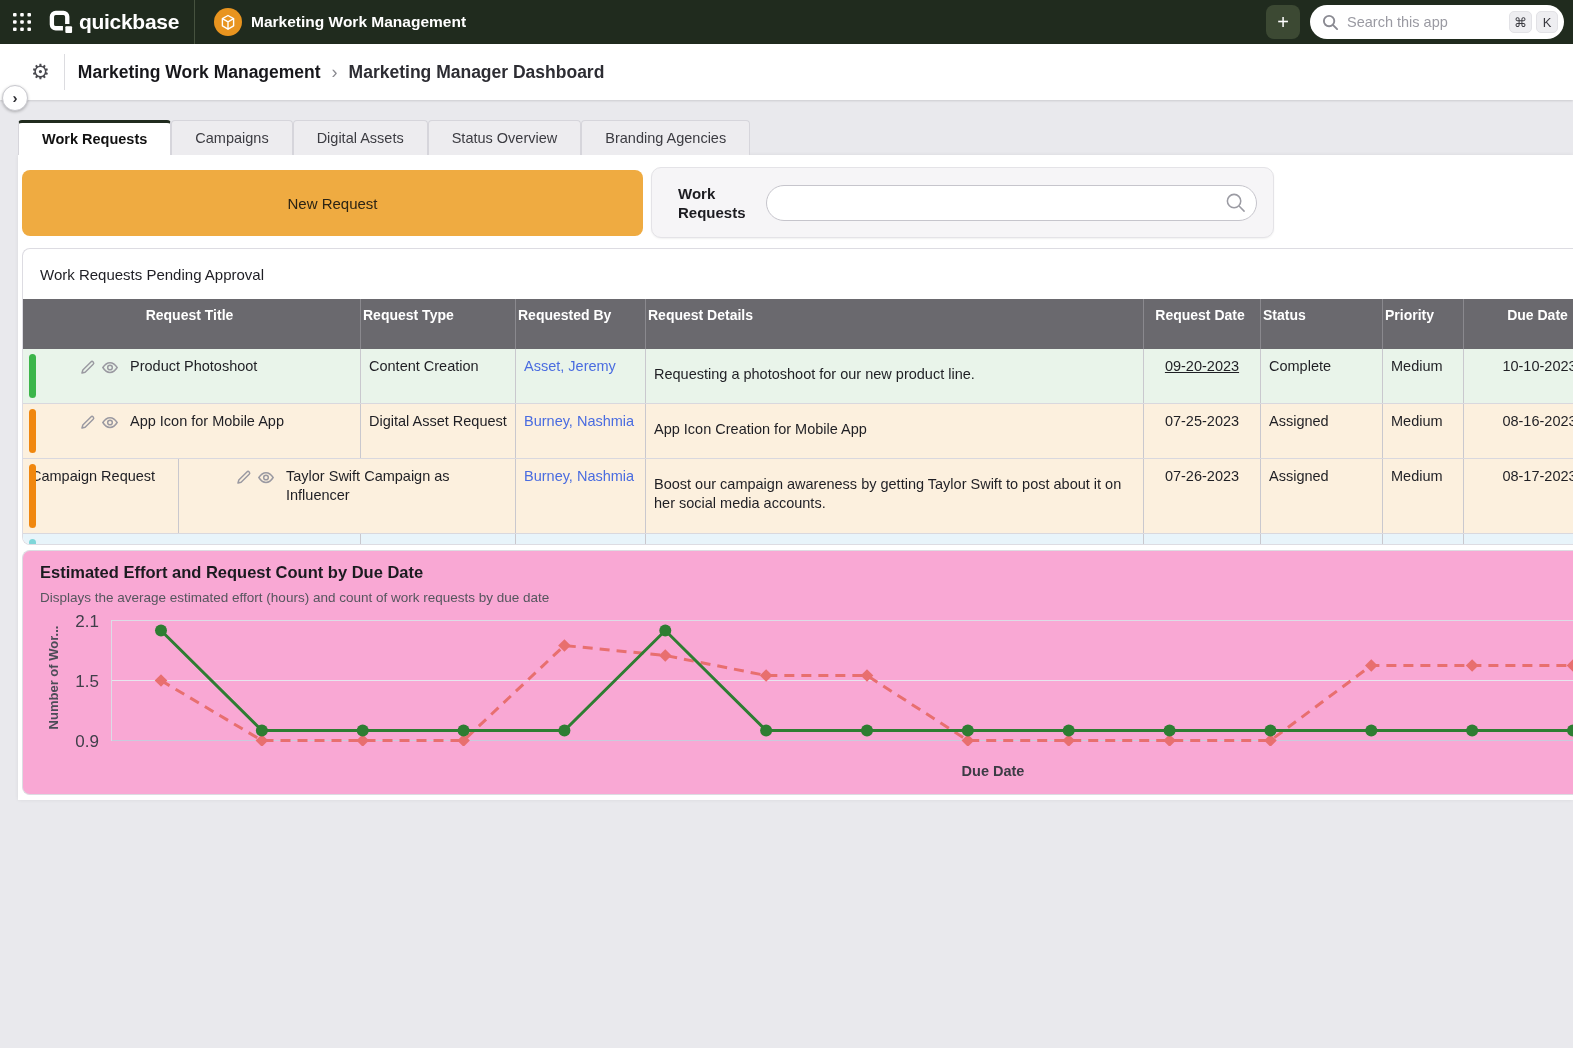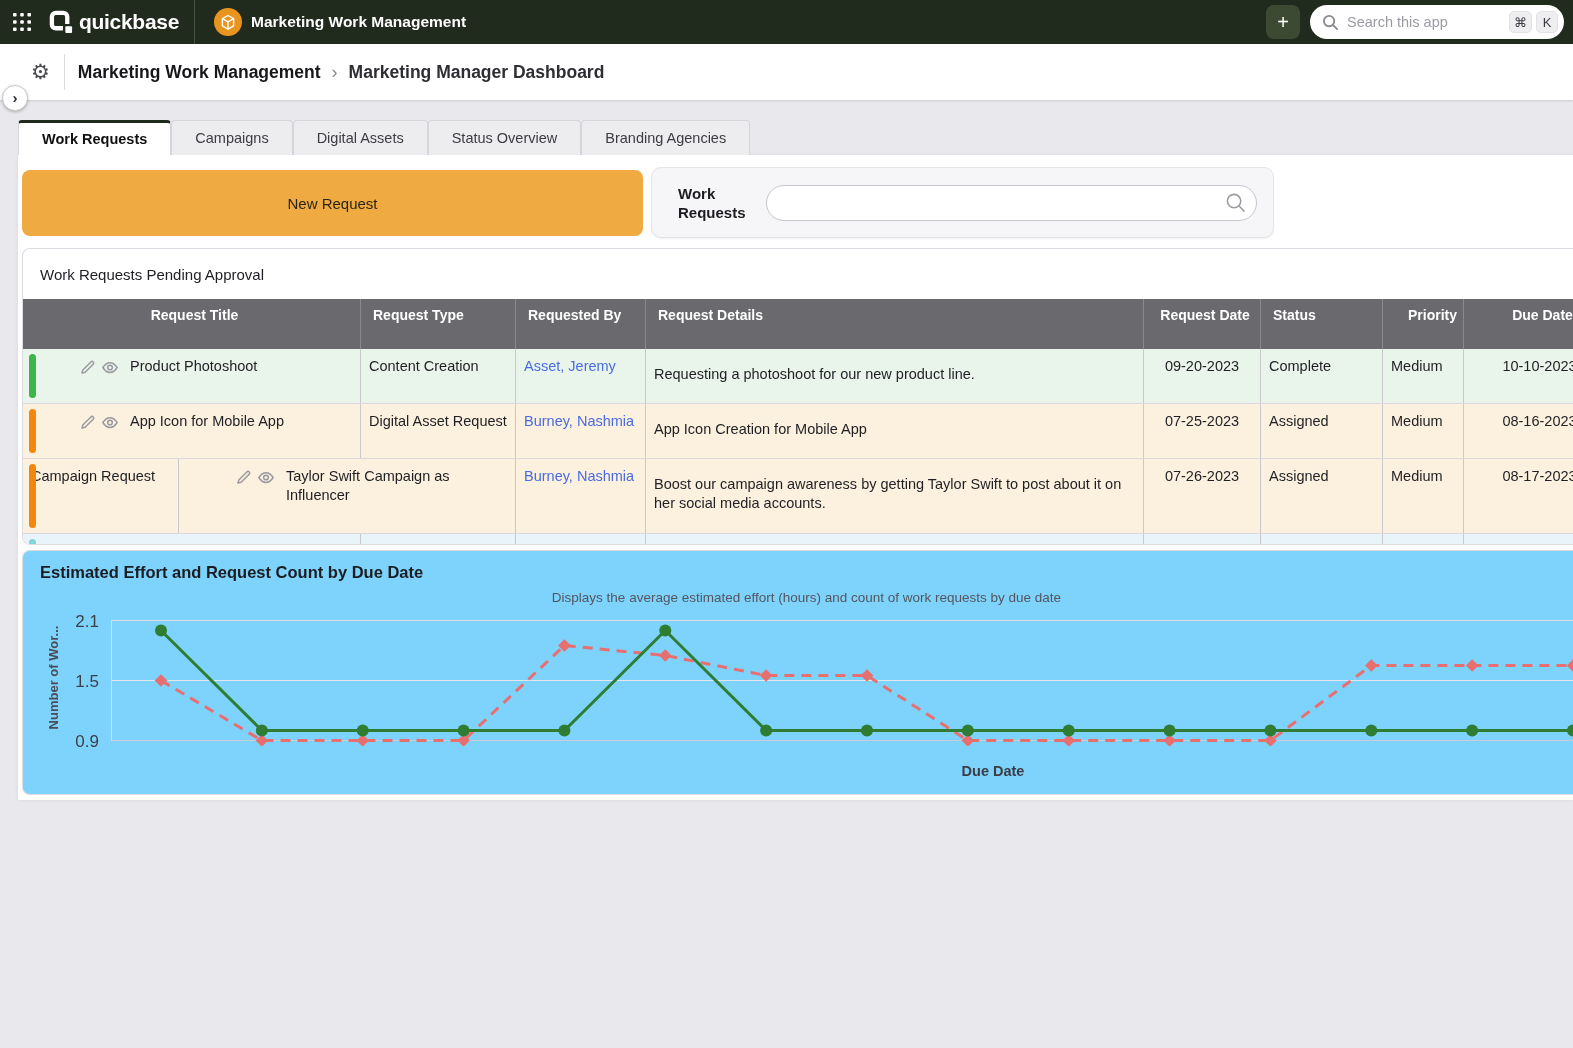--- a/index.html
+++ b/index.html
@@ -96,44 +96,44 @@
   }
   
   .table-card {
     position:absolute; left:4px; top:93px; width:1551px; height:297px;
     background:#fff; border:1px solid #dddce2; border-radius:8px 0 0 8px; border-right:none;
     overflow:hidden;
   }
   .table-title { font-size:15px; font-weight:500; color:#1e1e24; margin:17px 0 0 17px; }
   .thead { position:absolute; left:0; top:50px; width:1600px; height:50px; background:#6a696e; display:flex; }
   .th {
-    color:#fff; font-size:14px; font-weight:700; padding-top:8px; padding-left:12px; padding-right:6px;
+    color:#fff; font-size:14px; font-weight:700; padding-top:8px; padding-left:2px; padding-right:6px;
     border-left:1px solid #8a898e; cursor:pointer;
   }
   .th:first-child { border-left:none; }
   .tbody { position:absolute; left:0; top:100px; width:1600px; }
   .t-row { position:relative; display:flex; width:1600px; border-bottom:1px solid #d9d8de; cursor:pointer; }
   .cell { font-size:14.5px; color:#1f1f24; padding:8px 8px 0 8px; border-left:1px solid #c9c8ce; line-height:19px; }
   .cell:first-child { border-left:none; }
   .accent-bar { position:absolute; left:6px; top:5px; bottom:5px; width:7px; border-radius:4px; }
   .c-title { display:flex; align-items:flex-start; padding-left:56px; }
   .row-icons { display:flex; gap:5px; margin-top:2px; }
   .row-icons span { cursor:pointer; display:flex; }
   .title-text { margin-left:11px; }
   .link { color:#4a6ce0; }
   .c-details { padding-top:16px; }
   .center { text-align:center; }
   
   .chart-card {
     position:absolute; left:4px; top:395px; width:1551px; height:245px;
-    background:#7dd3fc; border:1px solid #dddce2; border-radius:8px 0 0 8px; border-right:none;
+    background:#f9a8d4; border:1px solid #dddce2; border-radius:8px 0 0 8px; border-right:none;
     overflow:hidden;
   }
   .chart-title { font-size:16.5px; font-weight:700; color:#1b1b20; margin:12px 0 0 17px; }
-  .chart-sub { font-size:13.5px; color:#55565e; margin:8px 0 0 17px;text-align:center; }
+  .chart-sub { font-size:13.5px; color:#55565e; margin:8px 0 0 17px; }
   .ylabel {
     position:absolute; left:-50px; top:119px; width:160px; text-align:center;
     transform:rotate(-90deg); font-size:13px; font-weight:700; color:#4c4c57;
     white-space:nowrap;
   }
   .ytick { position:absolute; left:40px; width:36px; text-align:right; font-size:17px; color:#3f3f49; }
   .plot { position:absolute; left:88px; top:65px; }
   .xlabel { position:absolute; left:880px; top:212px; width:180px; text-align:center; font-size:14.5px; font-weight:700; color:#3c3c45; }
 </style>
 </head>
@@ -231,21 +231,21 @@
 
     <section class="table-card">
       <h2 class="table-title">Work Requests Pending Approval</h2>
       <div class="thead" id="thead">
           <div class="th" style="width: 337px; text-align: center;">Request Title</div>
           <div class="th" style="width: 155px; text-align: left;">Request Type</div>
           <div class="th" style="width: 130px; text-align: left;">Requested By</div>
           <div class="th" style="width: 498px; text-align: left;">Request Details</div>
           <div class="th" style="width: 117px; text-align: center;">Request Date</div>
           <div class="th" style="width: 122px; text-align: left;">Status</div>
-          <div class="th" style="width: 81px; text-align: right;">Priority</div>
+          <div class="th" style="width: 81px; text-align: left;">Priority</div>
           <div class="th" style="width: 152px; text-align: center;">Due Date</div>
         </div>
       <div class="tbody" id="tbody">
           <div class="t-row" style="height: 55px; background: rgb(233, 244, 234);">
             <div class="cell c-title" style="width: 337px;">
               <span class="accent-bar" style="background:#3CB54A"></span>
               <span class="row-icons">
                 <span>
                   <svg width="17" height="17" viewBox="0 0 20 20" fill="none" stroke="#9a99a1" stroke-width="1.7" stroke-linejoin="round">
                     <path d="M3.5 16.5l1-3.6L14 3.4a1.9 1.9 0 0 1 2.7 2.7L7.2 15.6 3.5 16.5z"></path>
@@ -256,21 +256,21 @@
                     <path d="M12 4.5C6.5 4.5 2.5 11 2.5 11s4 6.5 9.5 6.5 9.5-6.5 9.5-6.5-4-6.5-9.5-6.5z"></path>
                     <circle cx="12" cy="11" r="3.1"></circle>
                   </svg>
                 </span>
               </span>
               <span class="title-text">Product Photoshoot</span>
             </div>
             <div class="cell " style="width: 155px;">Content Creation</div>
             <div class="cell link" style="width: 130px;">Asset, Jeremy</div>
             <div class="cell c-details" style="width: 498px;">Requesting a photoshoot for our new product line.</div>
-            <div class="cell center" style="width: 117px;">09-20-2023</div>
+            <div class="cell center" style="width: 117px; text-decoration: underline;">09-20-2023</div>
             <div class="cell " style="width: 122px;">Complete</div>
             <div class="cell " style="width: 81px;">Medium</div>
             <div class="cell center" style="width: 152px;">10-10-2023</div>
           </div>
           <div class="t-row" style="height: 55px; background: rgb(252, 240, 222);">
             <div class="cell c-title" style="width: 337px;">
               <span class="accent-bar" style="background:#F0870F"></span>
               <span class="row-icons">
                 <span>
                   <svg width="17" height="17" viewBox="0 0 20 20" fill="none" stroke="#9a99a1" stroke-width="1.7" stroke-linejoin="round">

